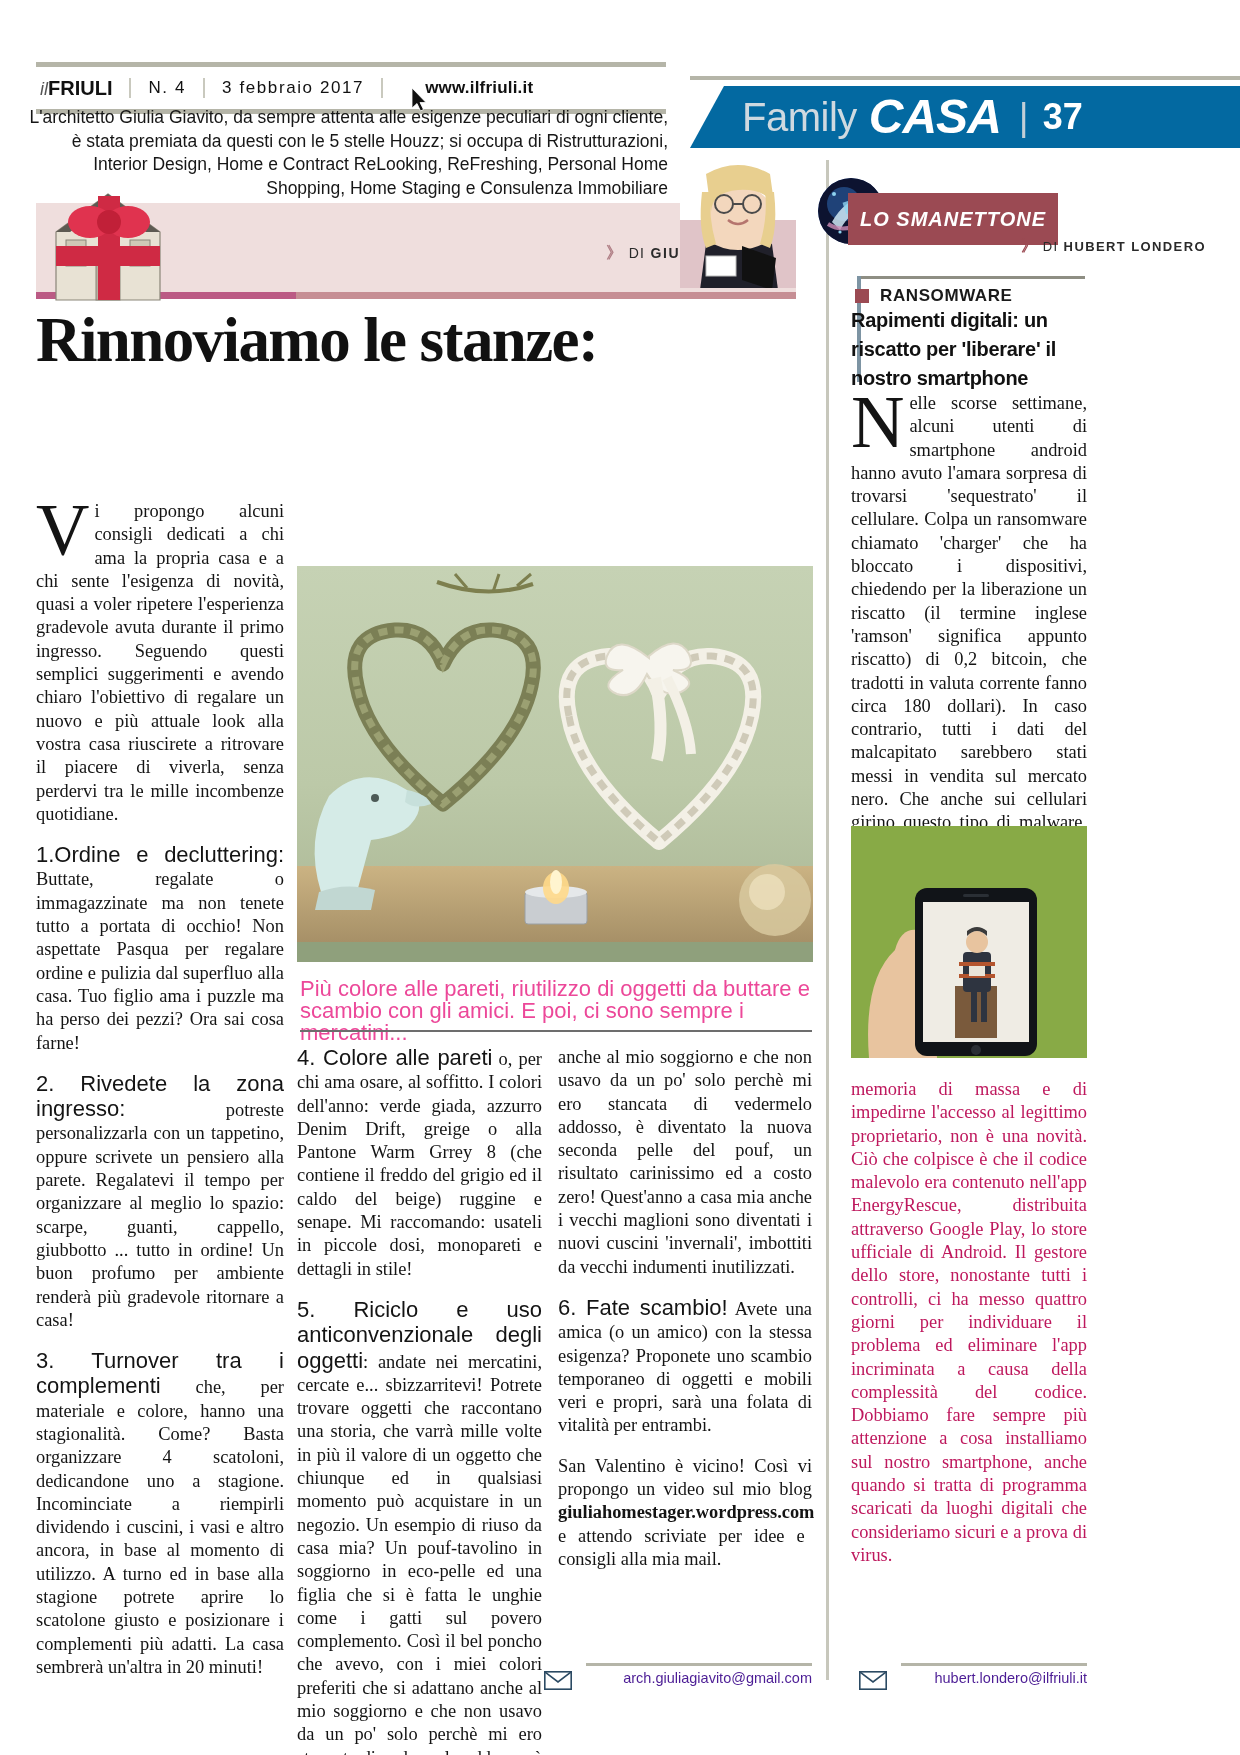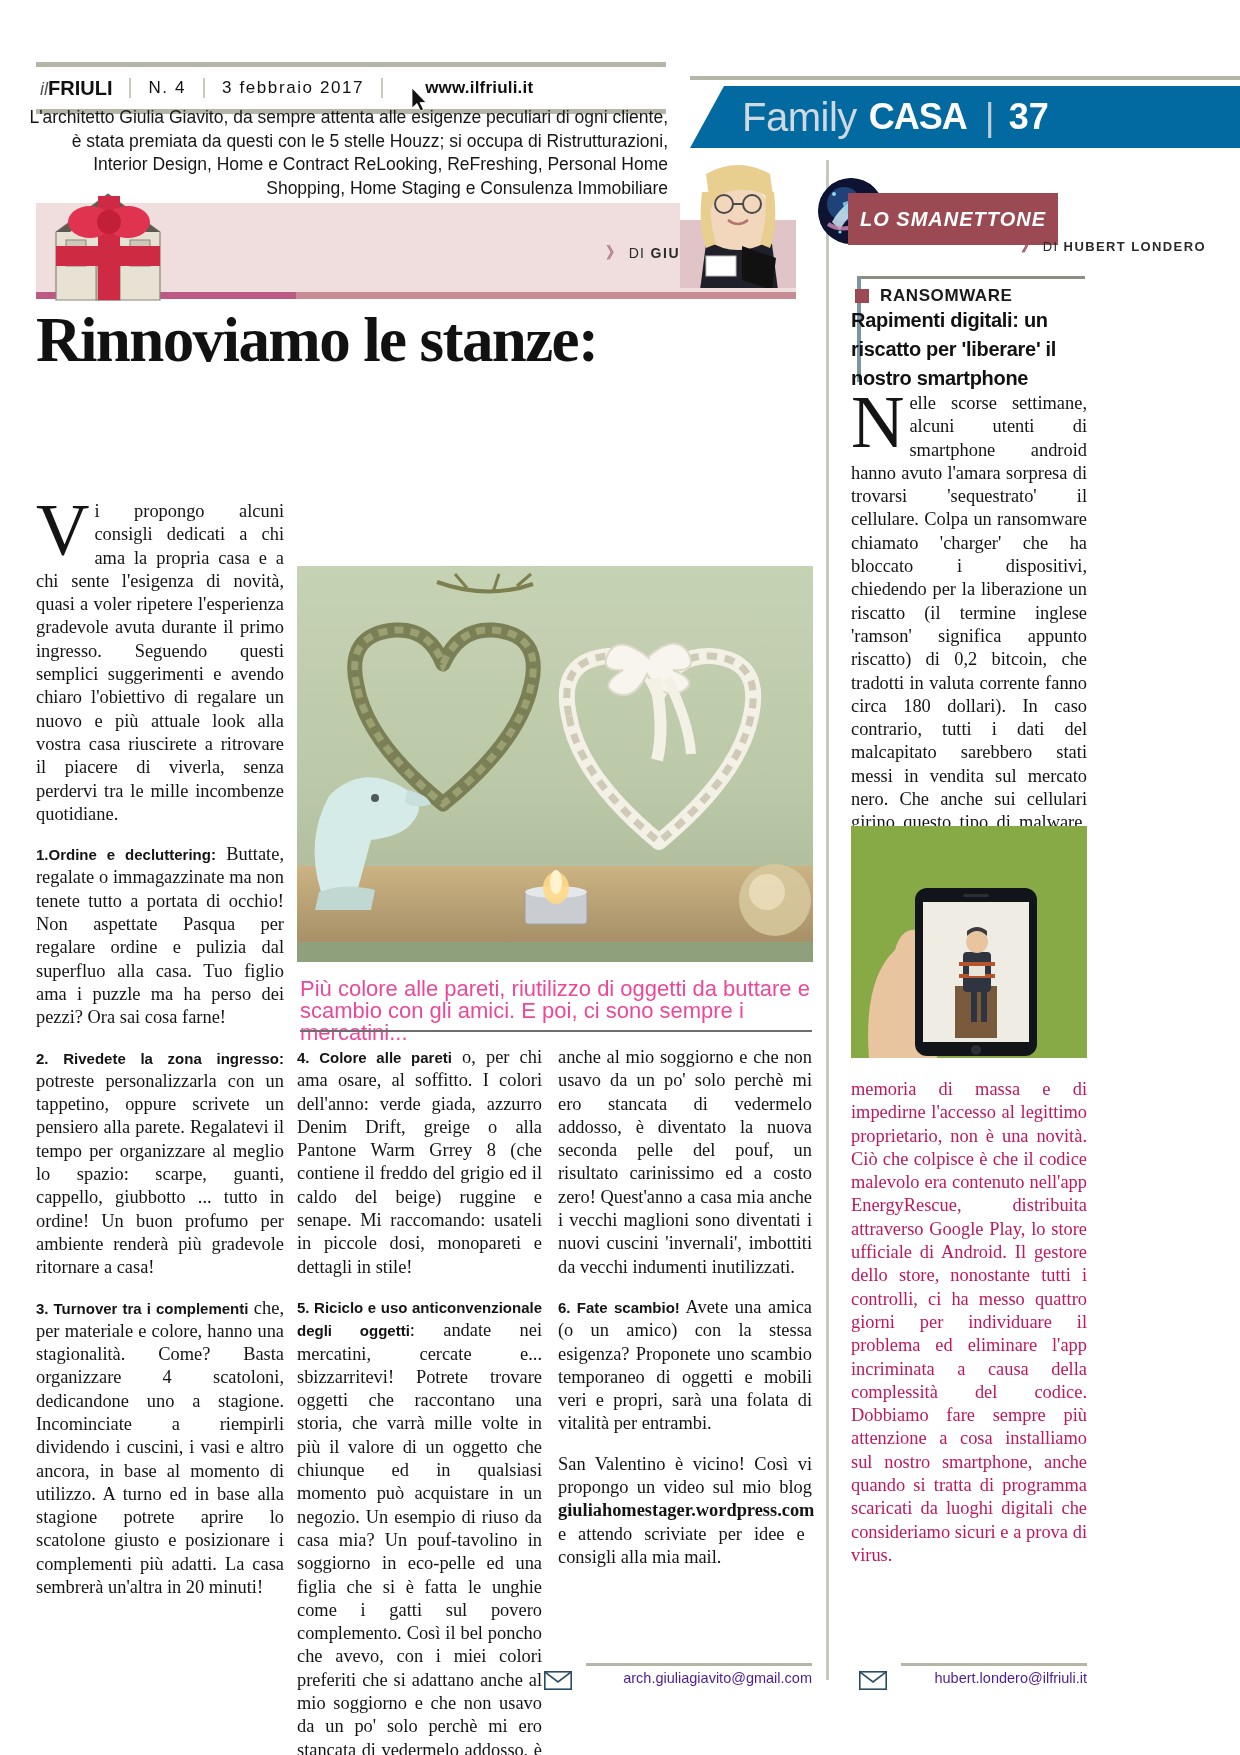--- a/index.html
+++ b/index.html
@@ -44,21 +44,21 @@
 
   
   .casaflag {
     position: absolute; left: 690px; top: 86px; width: 550px; height: 62px;
     background: #0369a1;
     clip-path: polygon(34px 0, 550px 0, 550px 62px, 0 62px);
     display: flex; align-items: center; padding-left: 52px;
   }
   .casaflag .fam { color: #cfd9e0; font-size: 40px; font-weight: 400; letter-spacing: -0.5px; }
   .casaflag .casa {
-    color: #ffffff; font-size: 36px; font-weight: 800; 
+    color: #ffffff; font-size: 48px; font-weight: 800; font-style: italic;
     letter-spacing: -1px; margin-left: 12px; line-height: 0.95;
   }
   .casaflag .sep { color:#c3cfd7; font-size: 38px; margin: 0 14px 0 18px; font-weight:300;}
   .casaflag .pg { color: #ffffff; font-size: 36px; font-weight: 700; }
   .casaflag-rule { position:absolute; left:690px; top:76px; width:550px; height:4px; background:#b5b5a8;}
 
   
   .vdivider { position: absolute; left: 826px; top: 160px; width: 3px; height: 1520px; background: #c7c7bc; }
 
   
@@ -118,21 +118,21 @@
   .colB { left: 297px; top: 1046px; width: 245px; }
   .colC { left: 558px; top: 1046px; width: 254px; }
 
   .col p { margin: 0 0 17px 0; }
   .col p:last-child { margin-bottom: 0; }
   .lead { position: relative; }
   .dropcap {
     float: left; font-family: "Liberation Serif", serif; font-size: 74px;
     line-height: 57px; font-weight: 400; padding-right: 5px; margin-top: 2px;
   }
-  .num { font-family: "Liberation Sans", sans-serif; font-weight: 700; font-size: 15px; }
+  .num { font-family: "Liberation Sans", sans-serif; font-weight: 400; font-size: 22px; }
 
   
   .smanettone-badge {
     position: absolute; left: 848px; top: 193px; width: 210px; height: 52px;
     background: #9b4a53; display:flex; align-items:center; justify-content:center;
   }
   .smanettone-badge span { color:#fff; font-size: 20px; font-weight: 800; letter-spacing: 1px; font-style: italic; }
   .smanettone-globe {
     position:absolute; left: 818px; top: 178px; width: 66px; height: 66px; border-radius: 50%;
     background: radial-gradient(circle at 38% 42%, #9fd8e8 0%, #3b5fa0 34%, #1b2347 72%, #0b0f22 100%);

